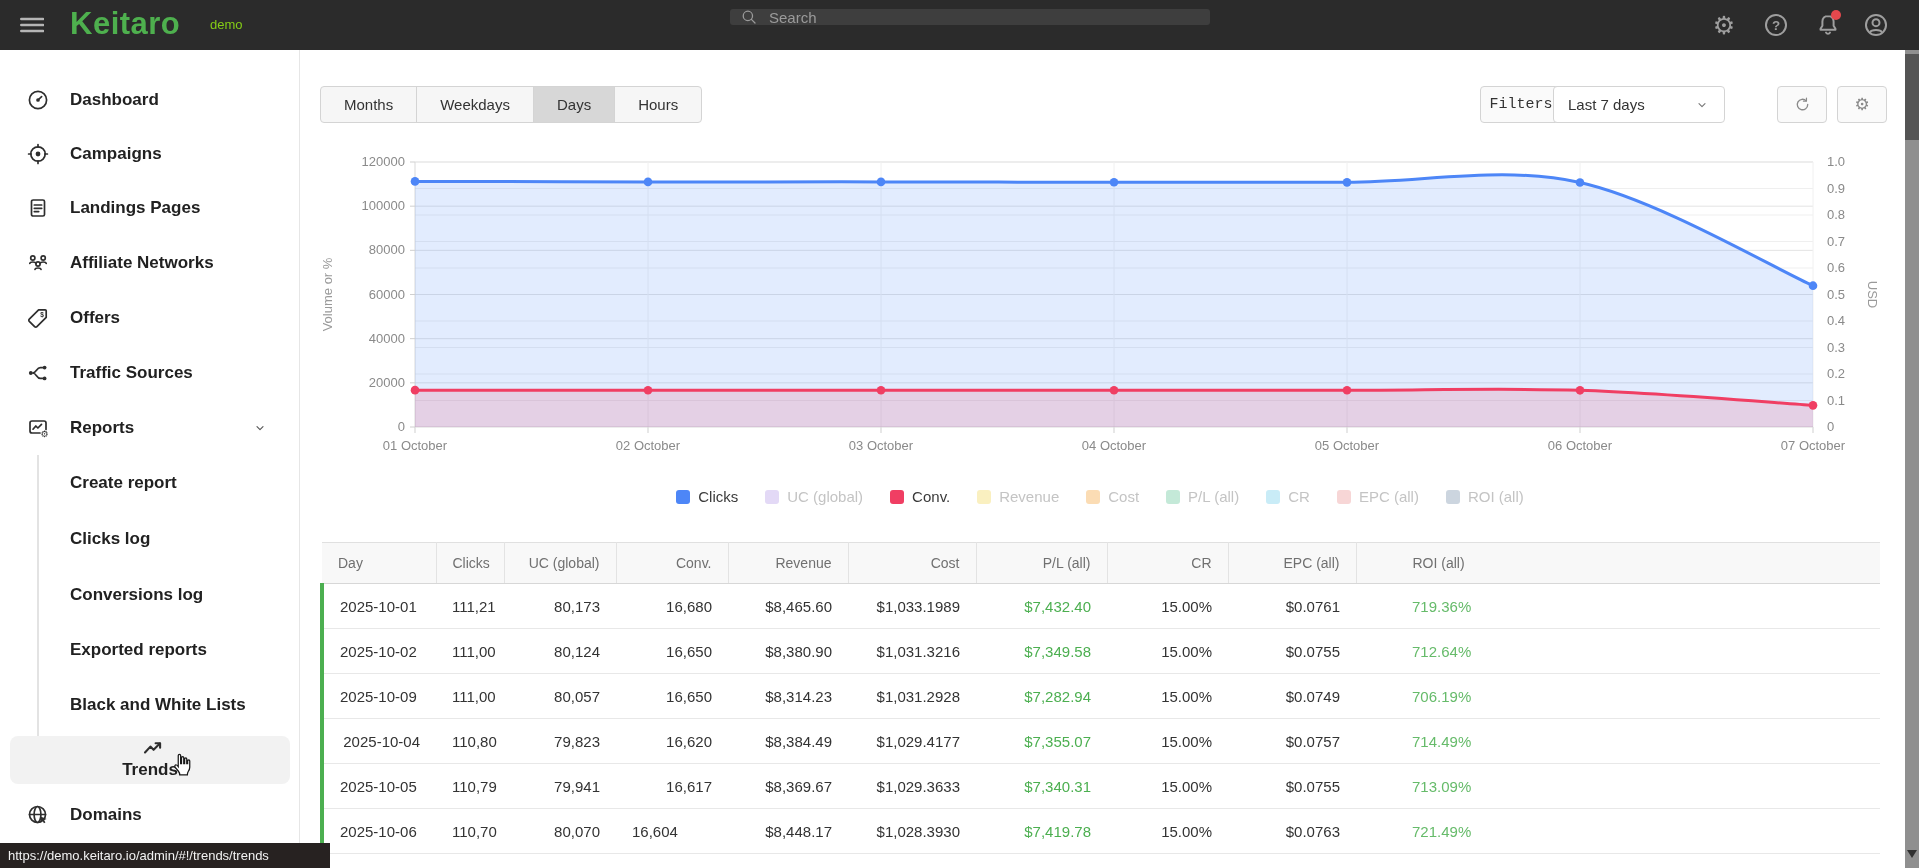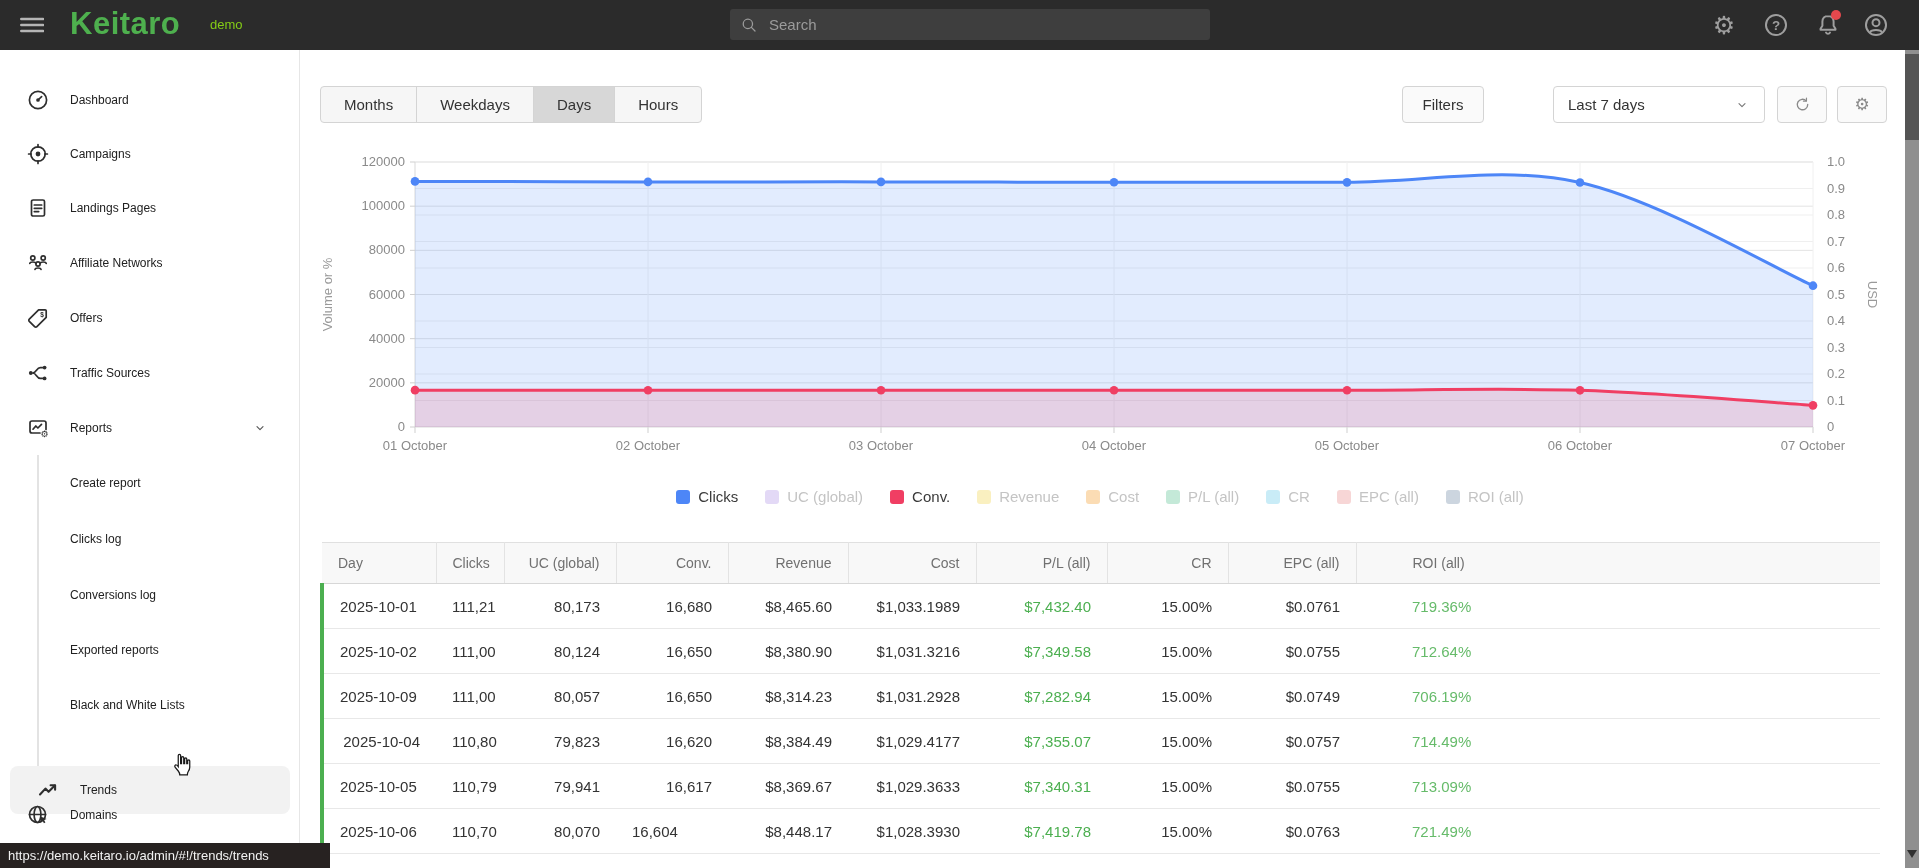--- a/index.html
+++ b/index.html
@@ -5,55 +5,55 @@
   html,body{margin:0;padding:0;width:1919px;height:868px;overflow:hidden;
     font-family:"Liberation Sans", sans-serif;background:#ffffff;position:relative;}
   *{box-sizing:border-box;}
 
   
   .topbar{position:absolute;left:0;top:0;width:1919px;height:50px;background:#2b2b2b;z-index:30;}
   .hamburger{position:absolute;left:16px;top:12px;width:28px;height:26px;color:#b5b5b5;cursor:pointer;}
   .hamburger svg{width:28px;height:26px;}
   .logo{position:absolute;left:70px;top:6px;font-size:31px;font-weight:bold;color:#4eb04e;letter-spacing:.5px;cursor:pointer;}
   .env{position:absolute;left:210px;top:17px;font-size:13px;color:#84cc16;}
-  .search{position:absolute;left:730px;top:9px;width:480px;height:31px;background:#3e3e3e;border-radius:3px;
+  .search{position:absolute;left:730px;top:9px;width:480px;height:16px;background:#3e3e3e;border-radius:3px;
     display:flex;align-items:center;padding:0 10px;color:#9b9b9b;}
   .search .sicon{width:18px;height:18px;margin-right:9px;color:#9b9b9b;flex:0 0 auto;}
   .search input{background:transparent;border:none;outline:none;color:#cfcfcf;font-size:15px;width:100%;
     font-family:"Liberation Sans",sans-serif;}
   .search input::placeholder{color:#9b9b9b;}
   .tb-btn{position:absolute;top:11px;width:28px;height:28px;color:#9e9e9e;cursor:pointer;}
   .tb-btn svg{width:28px;height:28px;}
   .bell-dot{position:absolute;right:1px;top:-1px;width:10px;height:10px;border-radius:50%;background:#e5484d;}
 
   
   .sidebar{position:absolute;left:0;top:50px;width:300px;height:818px;background:#fff;border-right:1px solid #e6e6e6;z-index:5;}
   .side-item{position:absolute;left:0;width:300px;height:44px;display:flex;align-items:center;cursor:pointer;color:#212121;}
   .side-item .sicon{width:24px;height:24px;margin-left:26px;margin-right:20px;color:#2e2e2e;flex:0 0 auto;}
   .side-item .sicon svg{width:24px;height:24px;}
-  .side-item .lbl{font-size:12px;white-space:nowrap;}
+  .side-item .lbl{font-size:17px;white-space:nowrap;font-weight:bold;}
   .side-item.sub .lbl{margin-left:70px;}
   .side-item.active{left:10px;width:280px;background:#f2f2f2;border-radius:8px;height:48px;}
   .side-item .chev{position:absolute;right:32px;width:16px;height:16px;color:#555;}
   .subline{position:absolute;left:37px;top:405px;width:2px;height:328px;background:#e3e3e3;}
 
   
   .statusbar{position:absolute;left:0;top:843px;width:330px;height:25px;background:#272221;color:#f2f2f2;
     font-size:13px;line-height:25px;padding-left:8px;z-index:40;white-space:nowrap;overflow:hidden;}
 
   
   .tabs{position:absolute;left:320px;top:86px;height:37px;display:flex;border:1px solid #d4d4d4;border-radius:4px;
     overflow:hidden;background:#f6f6f6;z-index:4;}
   .tab{padding:0 23px;font-size:15px;color:#333;display:flex;align-items:center;cursor:pointer;border-left:1px solid #d4d4d4;}
   .tab:first-child{border-left:none;}
   .tab.active{background:#d7d7d7;}
   .btn{position:absolute;top:86px;height:37px;background:#fafafa;border:1px solid #d4d4d4;border-radius:4px;
     font-size:15px;color:#333;display:flex;align-items:center;justify-content:center;cursor:pointer;}
-  .btn-filters{left:1402px;width:82px;}
-  .select{position:absolute;left:1553px;top:86px;width:212px;height:37px;background:#fff;border:1px solid #d4d4d4;
+  .btn-filters{left:1480px;width:82px;font-family:Liberation Mono, monospace;}
+  .select{position:absolute;left:1553px;top:86px;width:172px;height:37px;background:#fff;border:1px solid #d4d4d4;
     border-radius:4px;font-size:15px;color:#333;display:flex;align-items:center;padding:0 14px;cursor:pointer;}
   .select .chev{margin-left:auto;width:16px;height:16px;color:#777;}
   .btn-refresh{left:1777px;width:50px;color:#8a8a8a;}
   .btn-refresh svg{width:19px;height:19px;}
   .btn-gearsm{left:1837px;width:50px;color:#8a8a8a;font-size:17px;}
 
   
   .chart-wrap{position:absolute;left:310px;top:125px;width:1580px;height:345px;}
   .legend{position:absolute;left:320px;top:488px;width:1560px;display:flex;justify-content:center;
     align-items:center;gap:27px;}
@@ -183,21 +183,21 @@
       </div>
       <div class="side-item sub" style="top: 523px;">
         <span class="lbl">Conversions log</span>
       </div>
       <div class="side-item sub" style="top: 578px;">
         <span class="lbl">Exported reports</span>
       </div>
       <div class="side-item sub" style="top: 633px;">
         <span class="lbl">Black and White Lists</span>
       </div>
-      <div class="side-item active" style="top: 716px;">
+      <div class="side-item active" style="top: 686px; flex-direction: column;">
         <span class="sicon"><svg viewBox="0 0 24 24" fill="none" stroke="currentColor" stroke-width="1.7" stroke-linecap="round" stroke-linejoin="round">
             <path d="M4 16.5 9.4 10.6l3.2 3.2L18.8 7.6" stroke-width="2.1"></path>
             <path d="M14.6 7.3h4.5v4.5" stroke-width="2.1"></path>
           </svg></span>
         <span class="lbl">Trends</span>
       </div>
       <div class="side-item" style="top: 743px;">
         <span class="sicon"><svg viewBox="0 0 24 24" fill="none" stroke="currentColor" stroke-width="1.7" stroke-linecap="round" stroke-linejoin="round">
             <circle cx="11.5" cy="11.5" r="8"></circle>
             <ellipse cx="11.5" cy="11.5" rx="3.4" ry="8"></ellipse>

